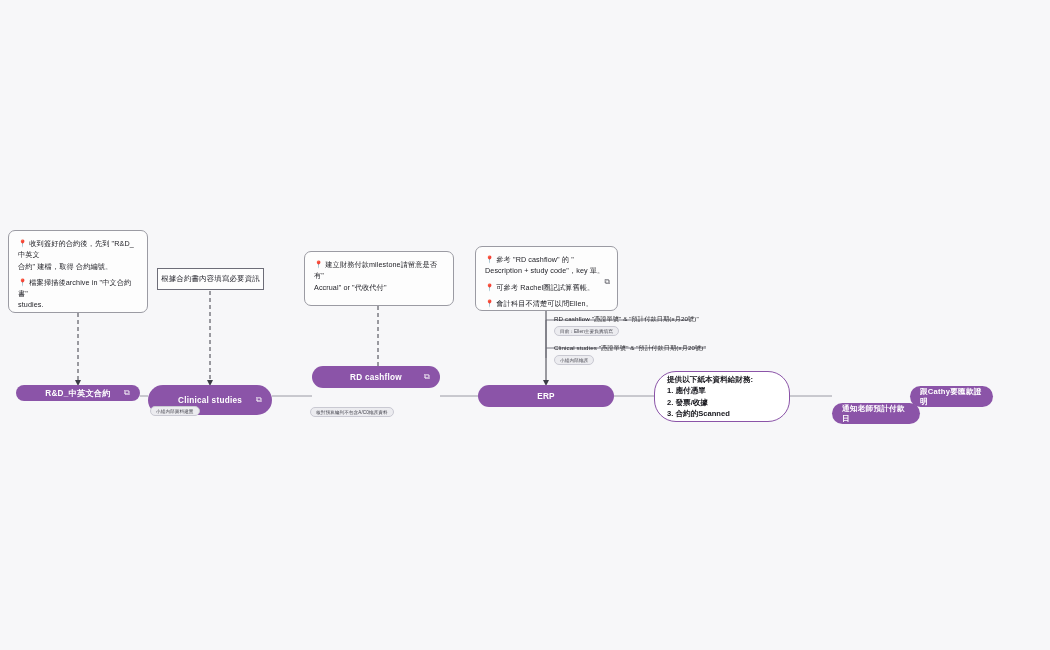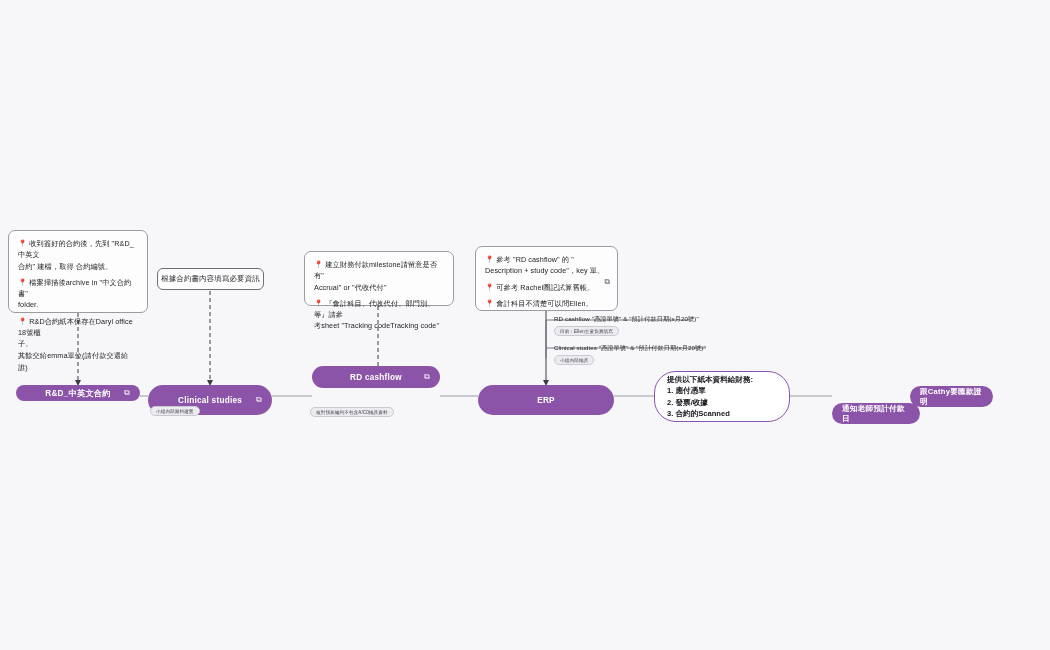--- a/index.html
+++ b/index.html
@@ -57,21 +57,21 @@
     right: 7px;
     color: #3d3d46;
     font-size: 7.5px;
   }
 
   
   .plaincard {
     position: absolute;
     background: #fdfdfd;
     border: 1px solid #6d6d78;
-    border-radius: 6px;
+    border-radius: 0;
     box-sizing: border-box;
     font-size: 7.4px;
     display: flex;
     align-items: center;
     justify-content: center;
     text-align: center;
     letter-spacing: 0.2px;
   }
 
   
@@ -171,41 +171,32 @@
     <line x1="552" y1="348" x2="706" y2="348" stroke="#6a6a74" stroke-width="0.9"></line>
   </svg>
 
   <div class="note" style="left:8px; top:230px; width:140px; height:83px;">
     <div class="blk">
       <span class="pin">📍</span><span class="line" style="display:inline">收到簽好的合約後，先到 "R&amp;D_中英文</span>
       <span class="line">合約" 建檔，取得 合約編號。</span>
     </div>
     <div class="blk">
       <span class="pin">📍</span><span class="line" style="display:inline">檔案掃描後archive in "中文合約書"</span>
-      <span class="line">folder.</span>
-    </div>
-    <div class="blk">
-      <span class="pin">📍</span><span class="line" style="display:inline">R&amp;D合約紙本保存在Daryl office 18號櫃</span>
-      <span class="line">子。</span>
-      <span class="line">其餘交給emma單位(請付款交還給誰)</span>
+      <span class="line">studies.</span>
     </div>
   </div>
 
   <div class="plaincard" style="left:157px; top:268px; width:107px; height:22px;">
     <span>根據合約書内容填寫必要資訊</span>
   </div>
 
   <div class="note" style="left:304px; top:251px; width:150px; height:55px;">
     <div class="blk">
       <span class="pin">📍</span><span class="line" style="display:inline">建立財務付款milestone請留意是否有"</span>
       <span class="line">Accrual" or "代收代付"</span>
-    </div>
-    <div class="blk">
-      <span class="pin">📍</span><span class="line" style="display:inline">『會計科目、代收代付、部門別、等』請參</span>
-      <span class="line">考sheet "Tracking codeTracking code"</span>
     </div>
   </div>
 
   <div class="note" style="left:475px; top:246px; width:143px; height:65px;">
     <span class="ext" style="top:29px;">⧉</span>
     <div class="blk">
       <span class="pin">📍</span><span class="line" style="display:inline">參考 "RD cashflow" 的 "</span>
       <span class="line">Description + study code"，key 單。</span>
     </div>
     <div class="blk">
@@ -244,21 +235,21 @@
   </div>
 
   <div class="pill" style="left:312px; top:366px; width:128px; height:22px;">
     <span class="label">RD cashflow</span>
     <span class="ext-ic">⧉</span>
   </div>
   <div class="chip" style="left:310px; top:407px;">
     <span>核對預算編列不包含A/C0維護資料</span>
   </div>
 
-  <div class="pill" style="left:478px; top:385px; width:136px; height:30px;">
+  <div class="pill" style="left:478px; top:385px; width:136px; height:22px;">
     <span class="label">ERP</span>
   </div>
 
   <div class="outline-node" style="left:654px; top:371px; width:136px; height:51px;">
     <span class="ln">提供以下紙本資料給財務:</span>
     <span class="ln">1. 應付憑單</span>
     <span class="ln">2. 發票/收據</span>
     <span class="ln">3. 合約的Scanned</span>
   </div>
 

